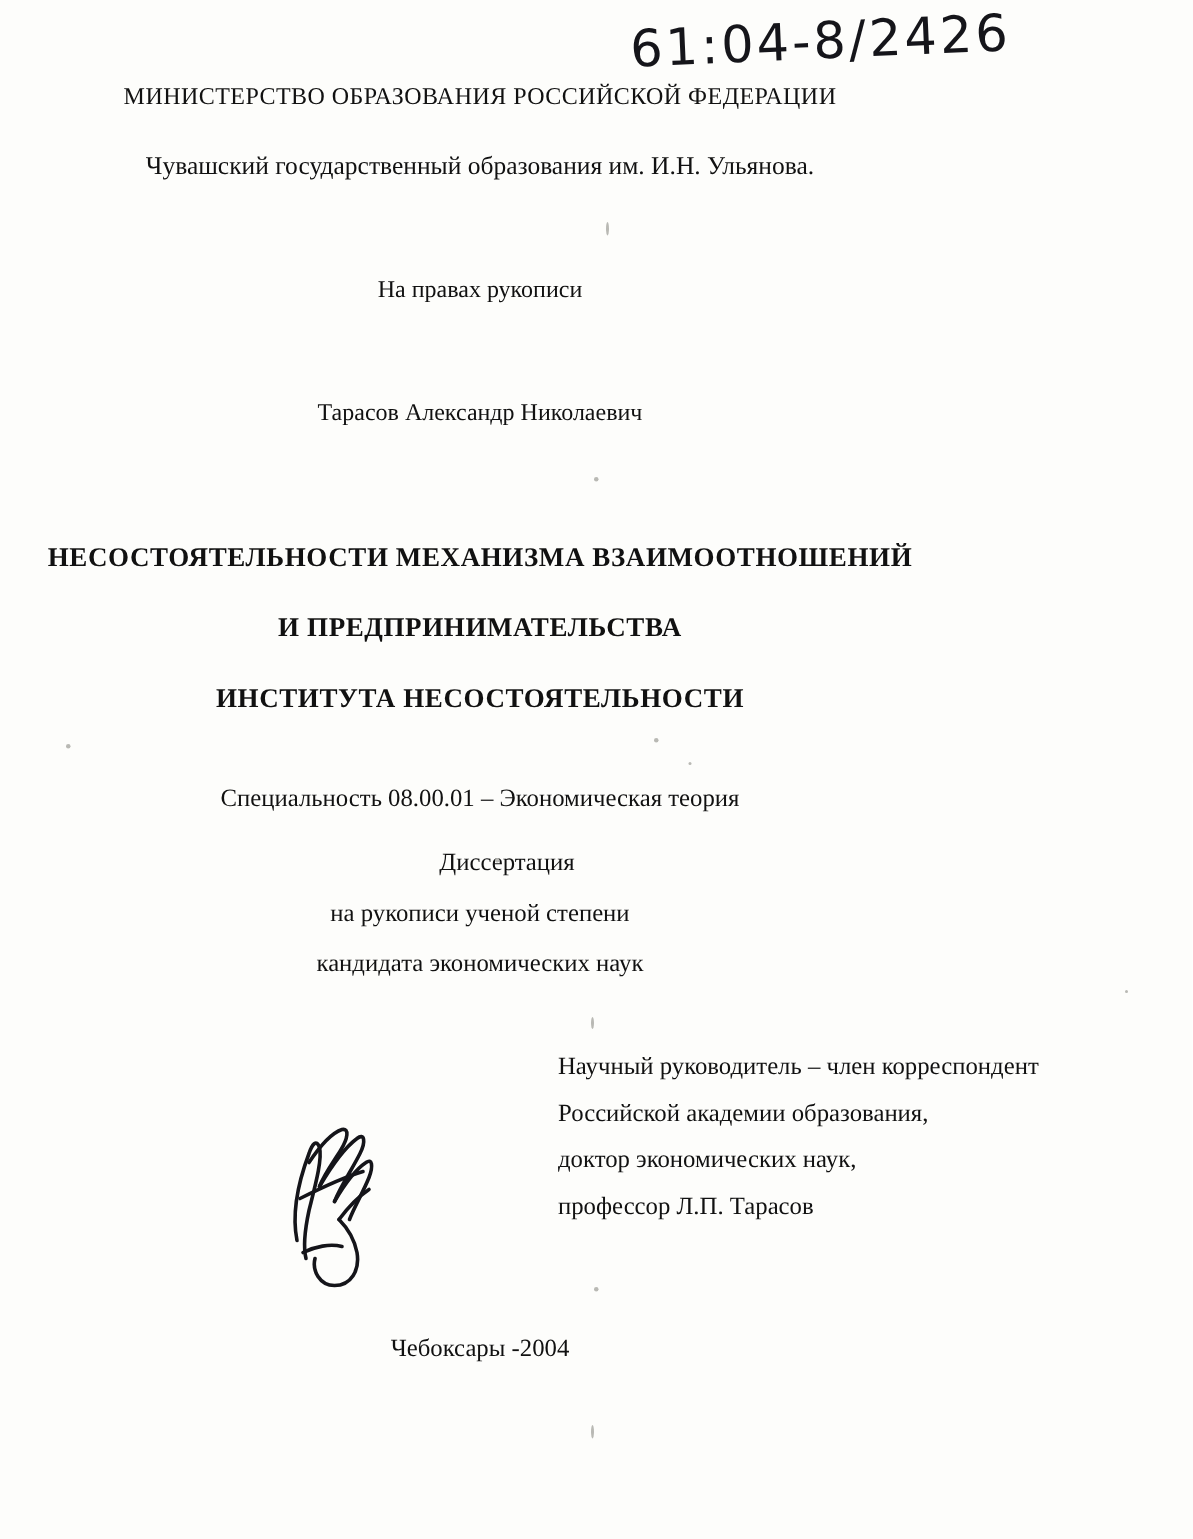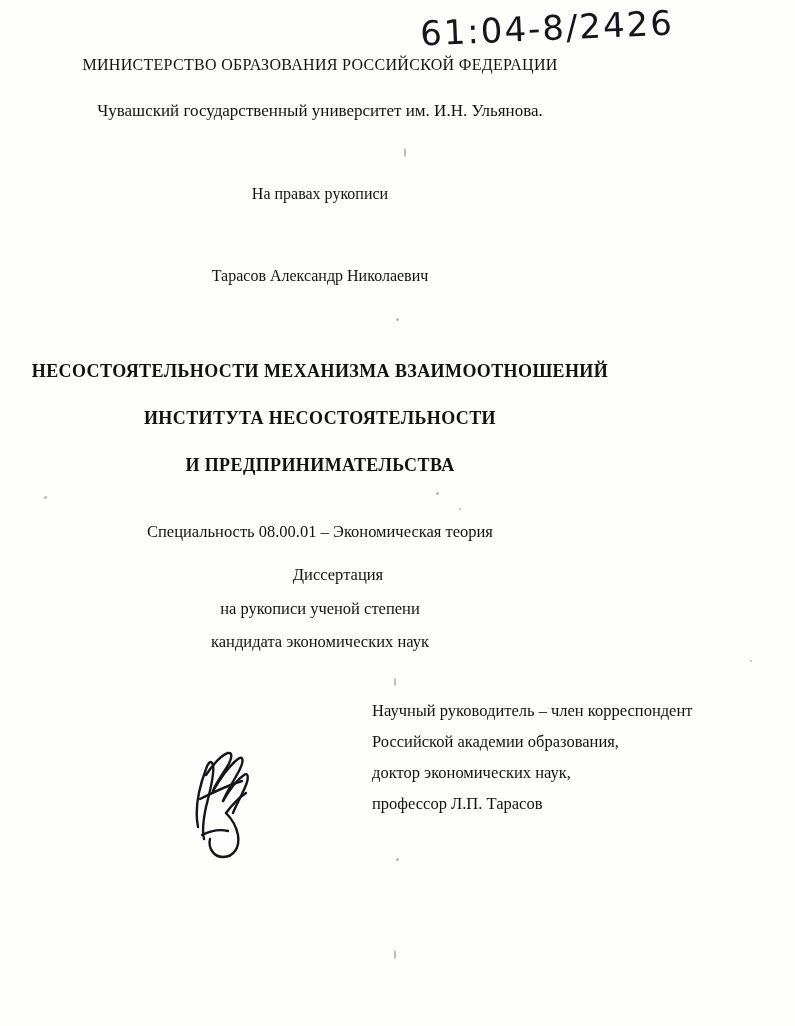--- a/index.html
+++ b/index.html
@@ -122,30 +122,30 @@
 </style>
 </head>
 <body>
 
 <div class="page">
 
   <div class="handwritten-code">61:04-8/2426</div>
 
   <div class="center-block ministry">МИНИСТЕРСТВО ОБРАЗОВАНИЯ РОССИЙСКОЙ ФЕДЕРАЦИИ</div>
 
-  <div class="center-block university">Чувашский государственный университет им. И.Н. Ульянова.</div>
+  <div class="center-block university">Чувашский государственный образования им. И.Н. Ульянова.</div>
 
   <div class="center-block manuscript">На правах рукописи</div>
 
   <div class="center-block author">Тарасов Александр Николаевич</div>
 
   <div class="center-block title">
     <div>НЕСОСТОЯТЕЛЬНОСТИ МЕХАНИЗМА ВЗАИМООТНОШЕНИЙ</div>
+    <div>И ПРЕДПРИНИМАТЕЛЬСТВА</div>
     <div>ИНСТИТУТА НЕСОСТОЯТЕЛЬНОСТИ</div>
-    <div>И ПРЕДПРИНИМАТЕЛЬСТВА</div>
   </div>
 
   <div class="center-block specialty">Специальность 08.00.01 – Экономическая теория</div>
 
   <div class="center-block dissertation">Диссертация</div>
 
   <div class="center-block degree1">на рукописи ученой степени</div>
 
   <div class="center-block degree2">кандидата экономических наук</div>
 
@@ -162,20 +162,21 @@
       <path d="M26 40 C34 28, 42 20, 48 18 C53 17, 52 24, 47 32 C42 40, 36 48, 33 56"></path>
       <path d="M33 56 C40 44, 50 30, 58 24 C63 20, 64 26, 60 34 C55 44, 47 56, 43 66"></path>
       <path d="M43 66 C50 54, 58 44, 64 40 C68 37, 69 42, 66 50 C62 60, 56 70, 53 78"></path>
       <path d="M20 64 C32 58, 48 50, 62 46"></path>
       <path d="M30 104 C28 112, 33 122, 43 122 C54 122, 60 112, 58 100 C56 90, 50 82, 46 78"></path>
       <path d="M46 78 C52 70, 60 62, 66 58"></path>
       <path d="M22 100 C30 96, 40 94, 48 96"></path>
     </g>
   </svg>
 
+  <div class="center-block city-year">Чебоксары -2004</div>
 
   <div class="speck" style="left:404px; top:148px; width:2px; height:9px;"></div>
   <div class="speck" style="left:396px; top:318px; width:3px; height:3px;"></div>
   <div class="speck" style="left:44px; top:496px; width:3px; height:3px;"></div>
   <div class="speck" style="left:436px; top:492px; width:3px; height:3px;"></div>
   <div class="speck" style="left:459px; top:508px; width:2px; height:2px;"></div>
   <div class="speck" style="left:330px; top:572px; width:3px; height:3px;"></div>
   <div class="speck" style="left:394px; top:678px; width:2px; height:8px;"></div>
   <div class="speck" style="left:396px; top:858px; width:3px; height:3px;"></div>
   <div class="speck" style="left:394px; top:950px; width:2px; height:9px;"></div>

